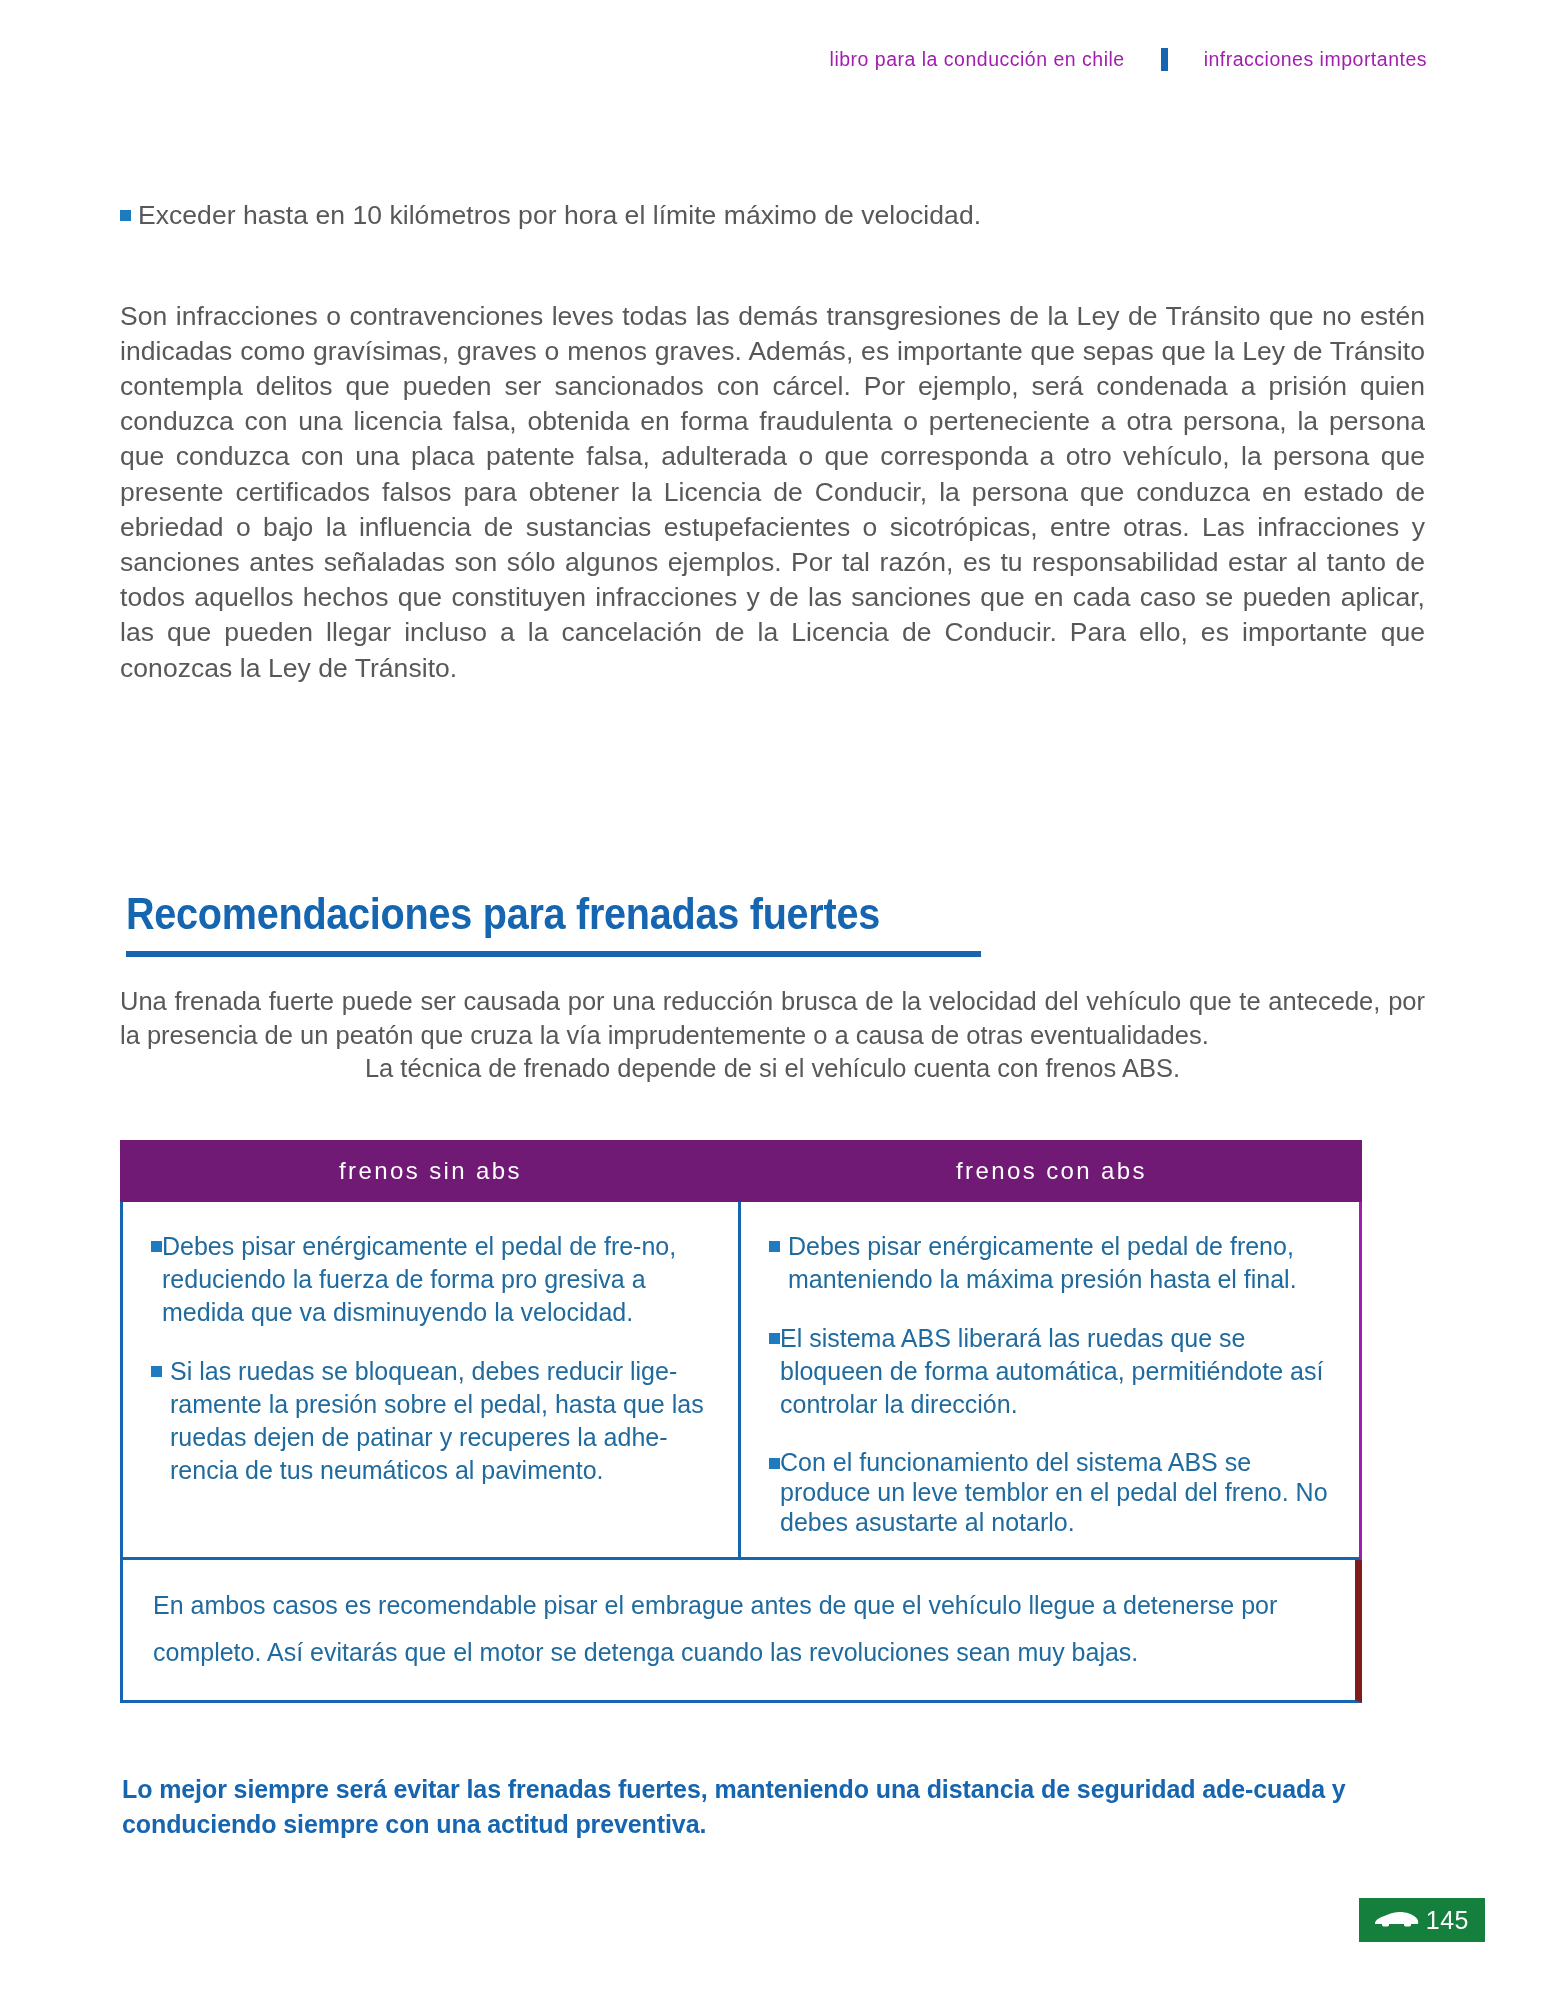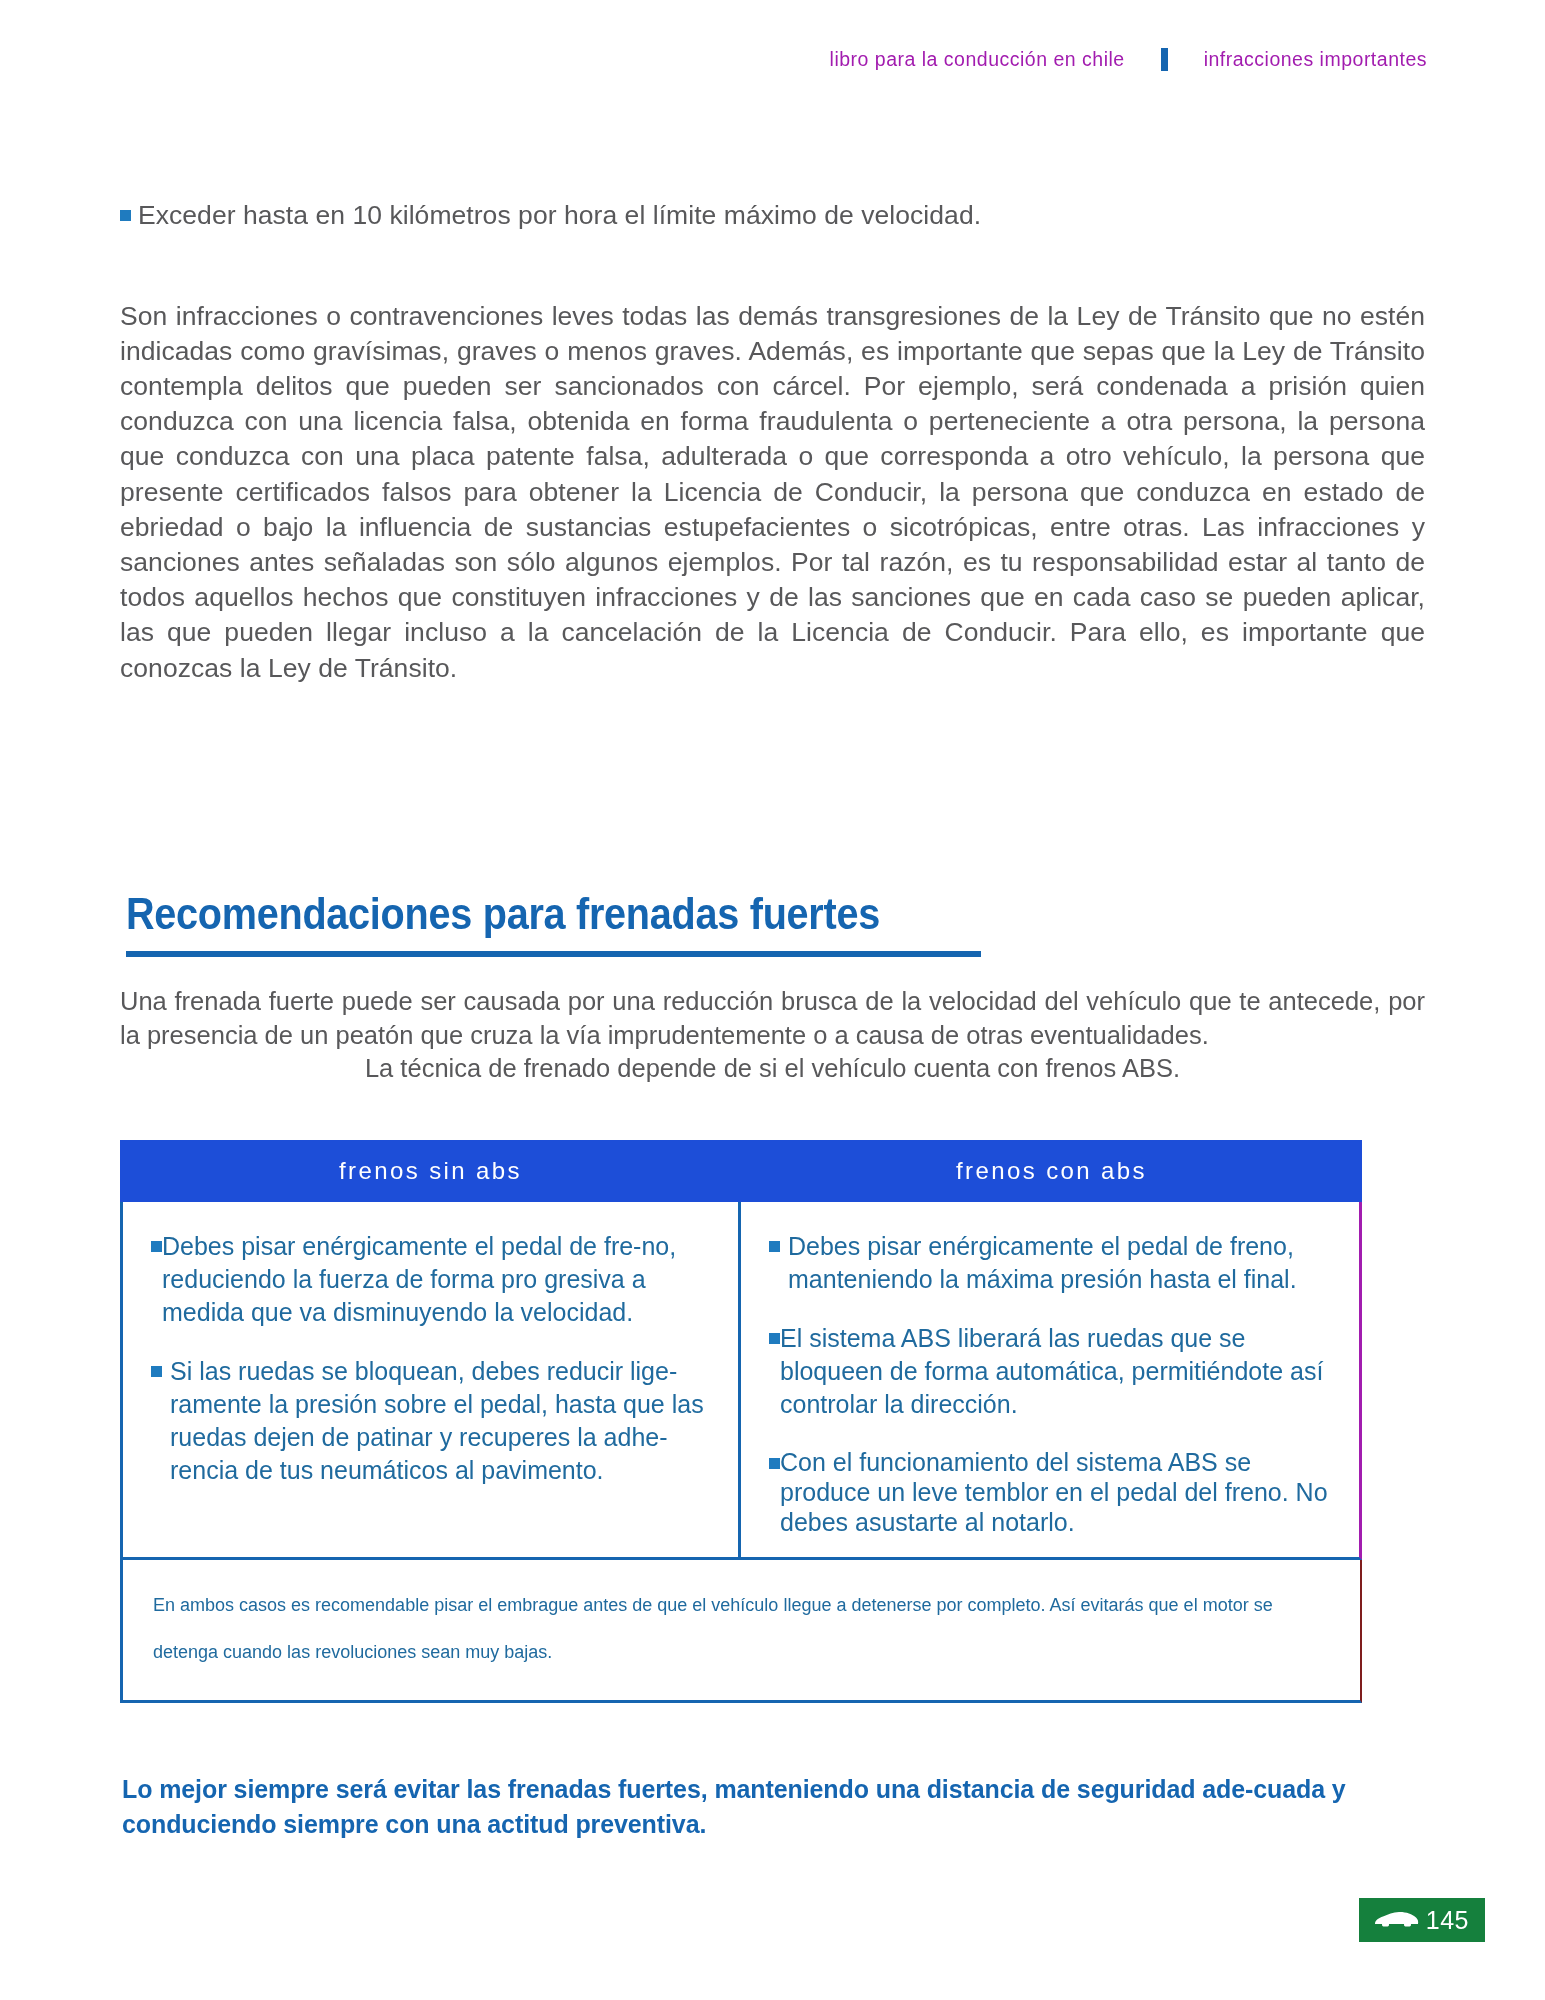--- a/index.html
+++ b/index.html
@@ -133,21 +133,21 @@
   
   .tbl {
     position: absolute;
     left: 0;
     top: 1140px;
     width: 1242px;
     box-sizing: border-box;
   }
   .tbl-head {
     display: flex;
-    background: #1d4ed8;
+    background: #701a75;
     height: 62px;
   }
   .tbl-head .th {
     flex: 1 1 50%;
     display: flex;
     align-items: center;
     justify-content: center;
     color: #ffffff;
     font-size: 24px;
     letter-spacing: 2.4px;
@@ -185,26 +185,26 @@
     flex: 0 0 auto;
     margin-top: 11px;
   }
   .cell-item .sq.gap { margin-right: 8px; }
   .cell-item .sq.nogap { margin-right: 0px; }
   .cell-item .txt { flex: 1 1 auto; }
   .cell-item .txt.tight { line-height: 30px; }
 
   .tbl-foot {
     border-left: 3px solid #1565b0;
-    border-right: 2px solid #7f1d1d;
+    border-right: 7px solid #7f1d1d;
     border-bottom: 3px solid #1565b0;
     box-sizing: border-box;
     padding: 22px 30px 24px 30px;
     color: #1f6a9e;
-    font-size: 18px;
+    font-size: 25px;
     line-height: 47px;
   }
 
   
   .callout {
     position: absolute;
     left: 100px;
     top: 1772px;
     width: 1330px;
     display: flex;

